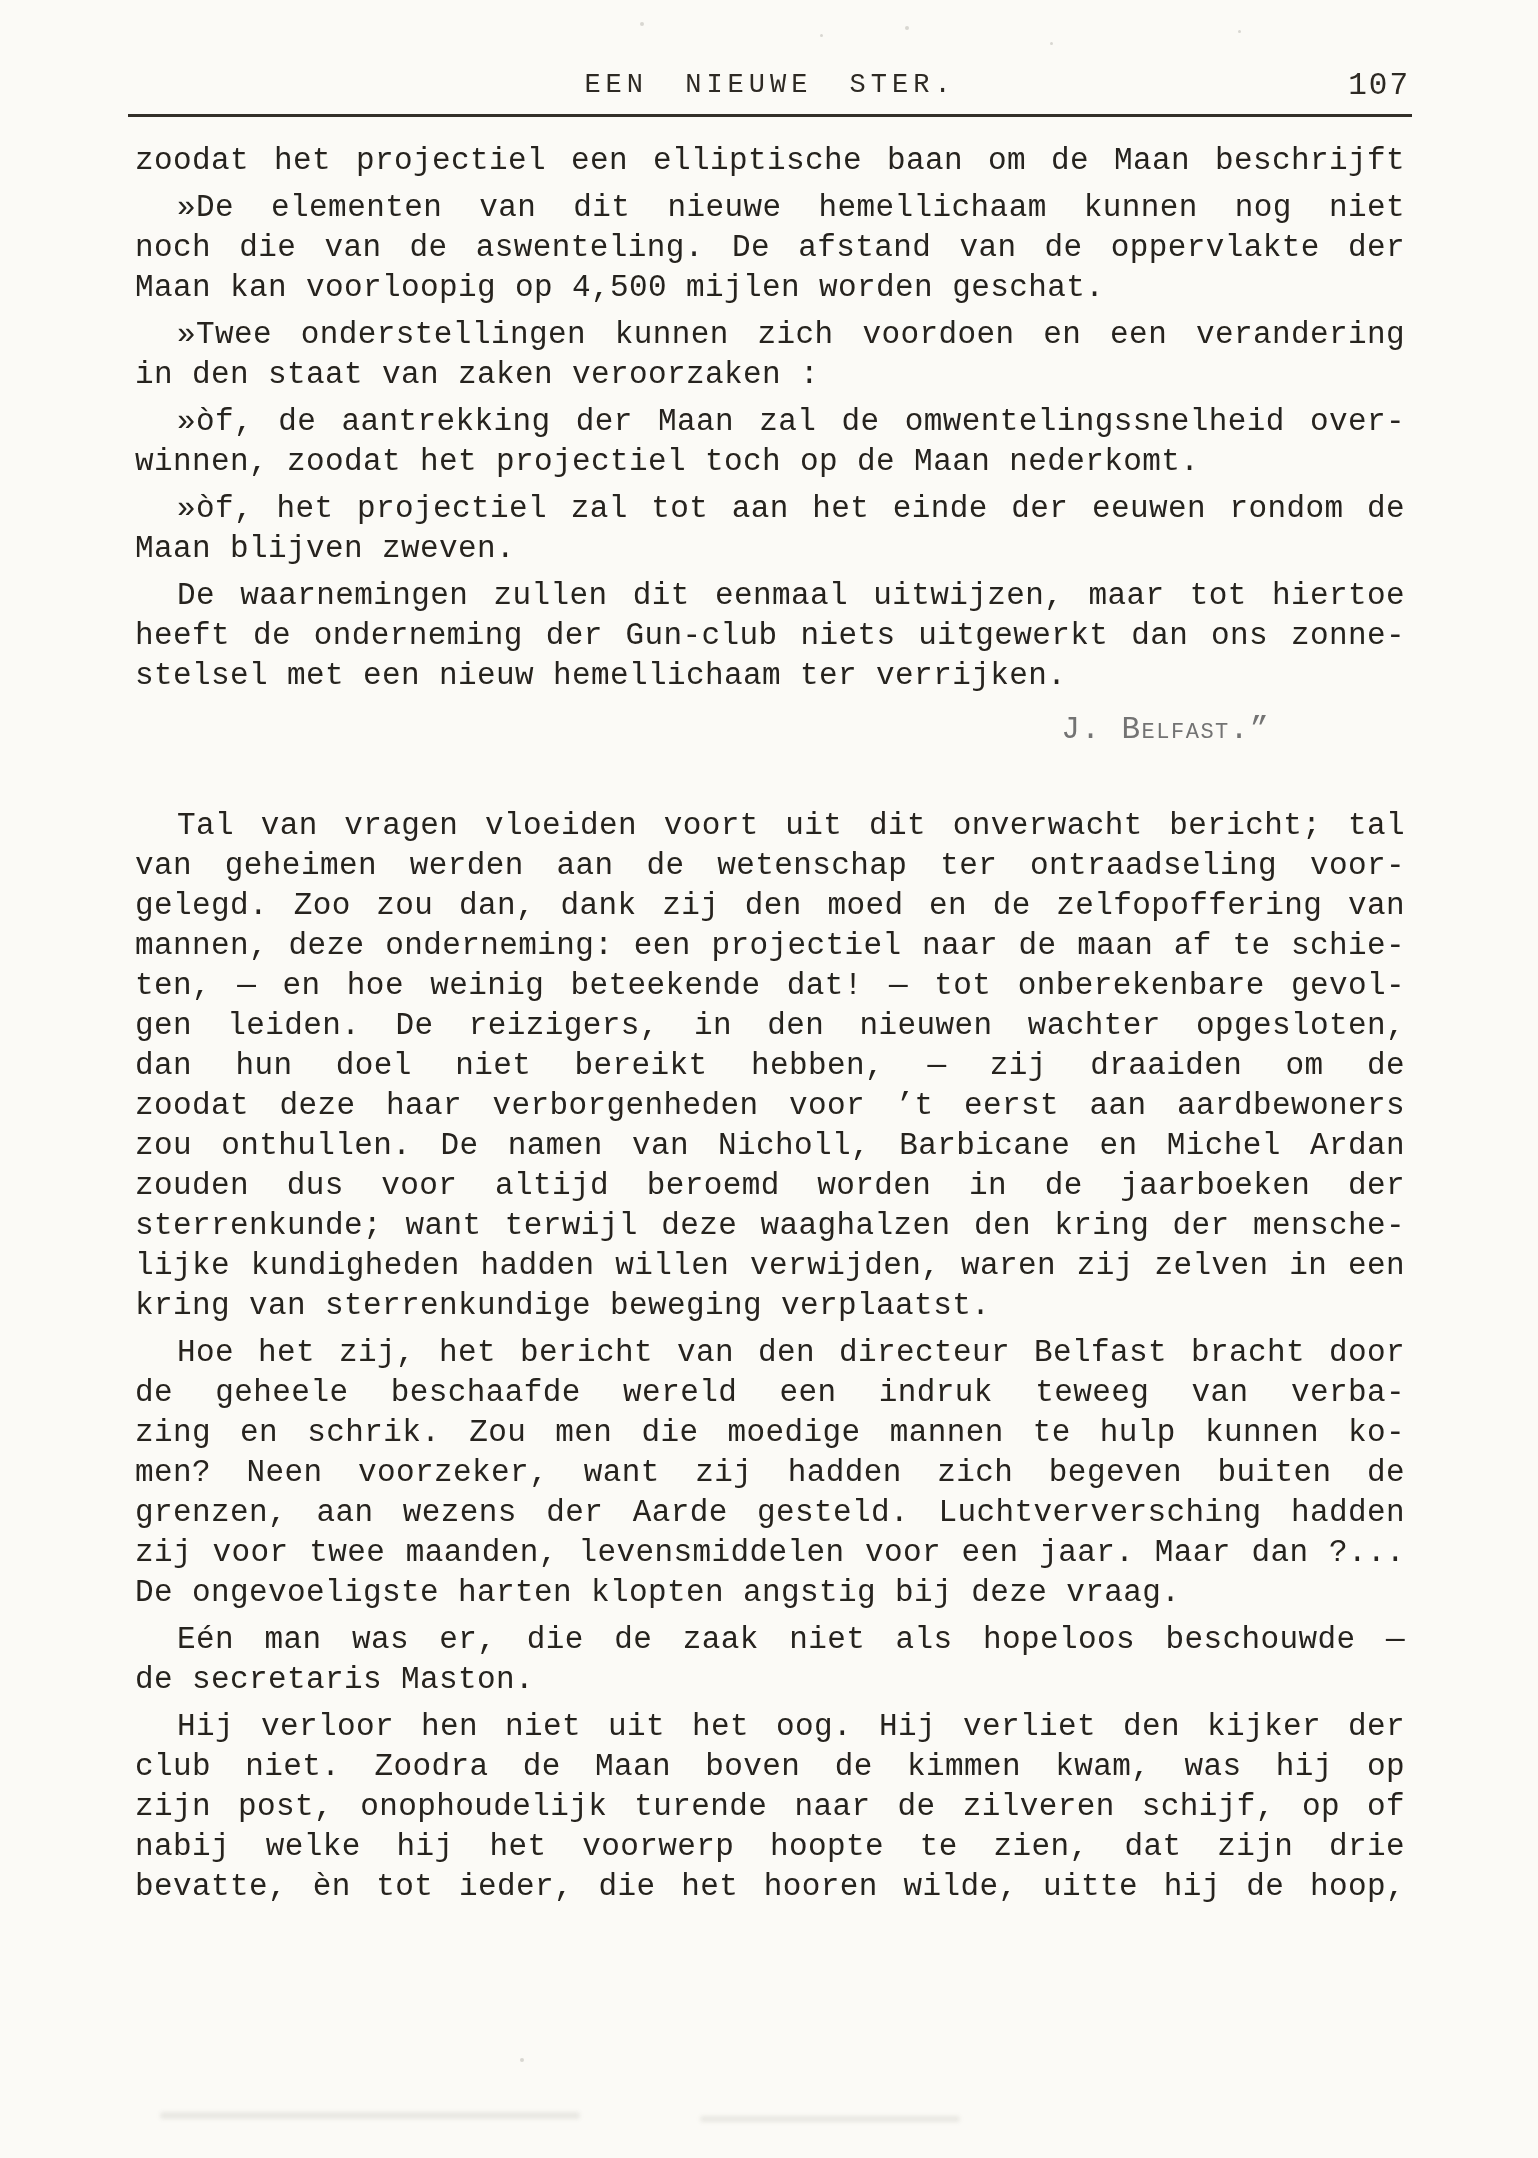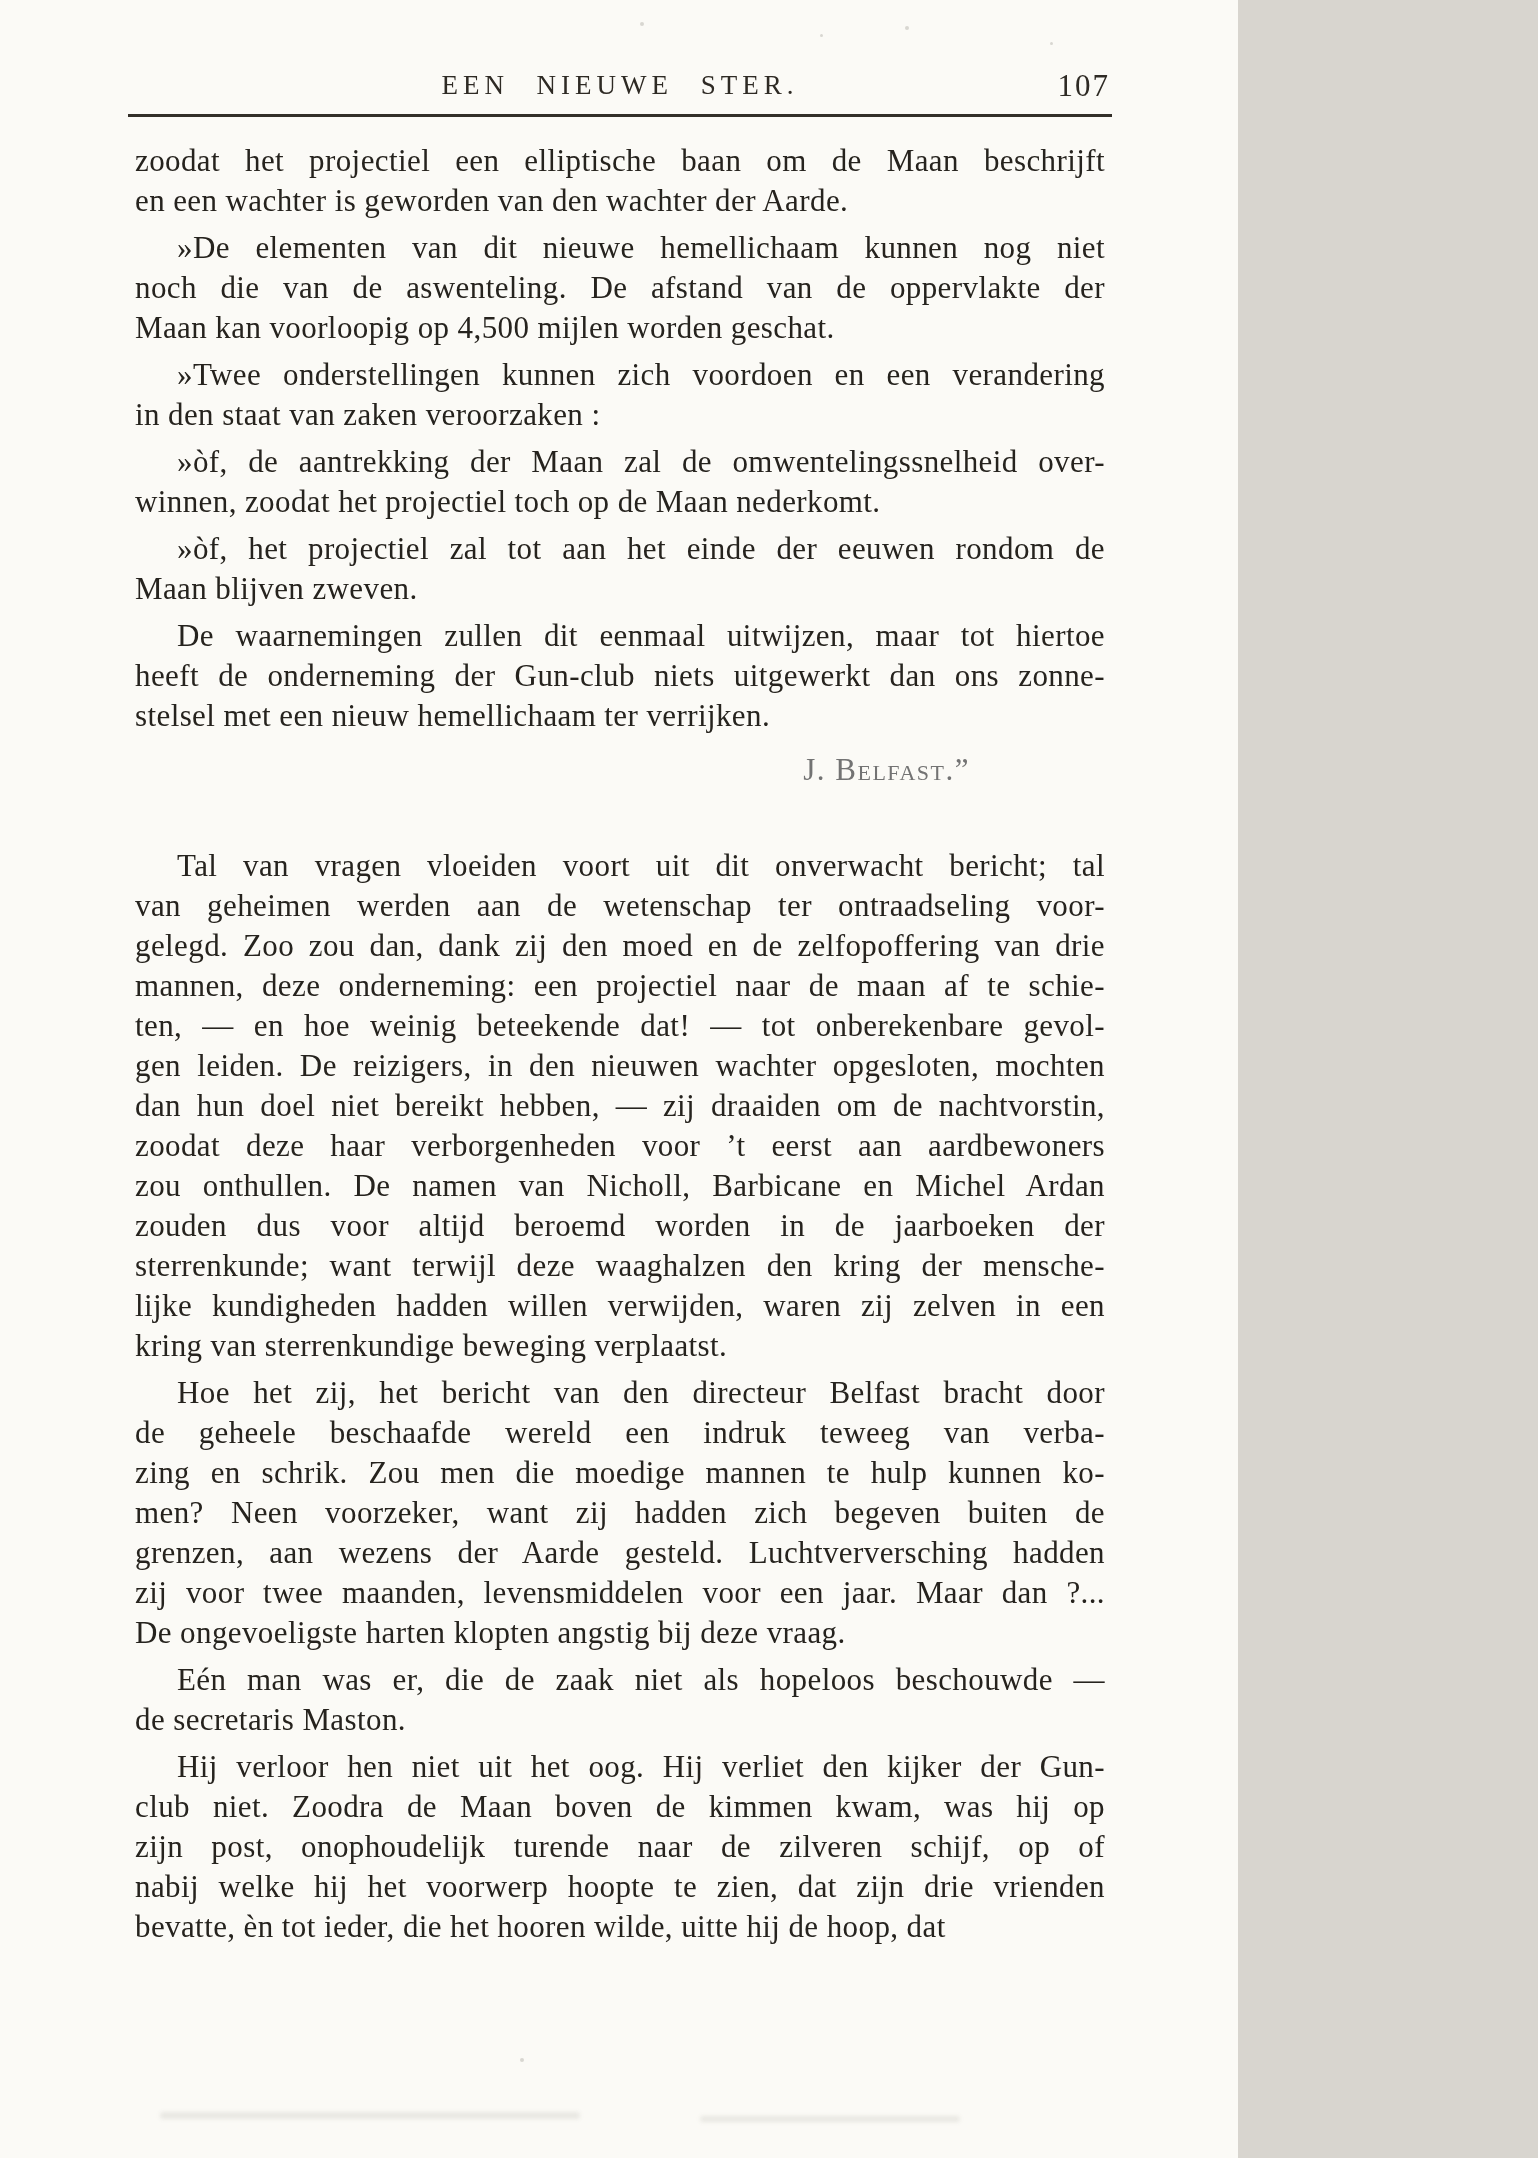--- a/index.html
+++ b/index.html
@@ -1,25 +1,25 @@
 <!DOCTYPE html>
 <html><head>
 <meta charset="utf-8">
 <style>
   html, body { margin: 0; padding: 0; }
   body { background: #d8d5cf; }
 
   .page {
     position: relative;
-    width: 1238px;
+    width: 1538px;
     height: 2158px;
     margin: 0;
     background: #fbfaf6;
     overflow: hidden;
-    font-family: Liberation Serif, serif;
+    font-family: Liberation Mono, monospace;
     color: #26231e;
   }
 
   .content {
     position: absolute;
     left: 128px;
     right: 126px;
     top: 0;
   }
 
@@ -114,21 +114,20 @@
     <div class="header">
       <span class="running-title">EEN NIEUWE STER.</span>
       <span class="page-number">107</span>
     </div>
 
     <hr class="rule">
 
     <div class="body">
         <div class="para">
           <div class="line">zoodat het projectiel een elliptische baan om de Maan beschrijft</div>
-          <div class="line last">en een wachter is geworden van den wachter der Aarde.</div>
         </div>
         <div class="para indent">
           <div class="line">»De elementen van dit nieuwe hemellichaam kunnen nog niet</div>
           <div class="line">noch die van de aswenteling. De afstand van de oppervlakte der</div>
           <div class="line last">Maan kan voorloopig op 4,500 mijlen worden geschat.</div>
         </div>
         <div class="para indent">
           <div class="line">»Twee onderstellingen kunnen zich voordoen en een verandering</div>
           <div class="line last">in den staat van zaken veroorzaken :</div>
         </div>

